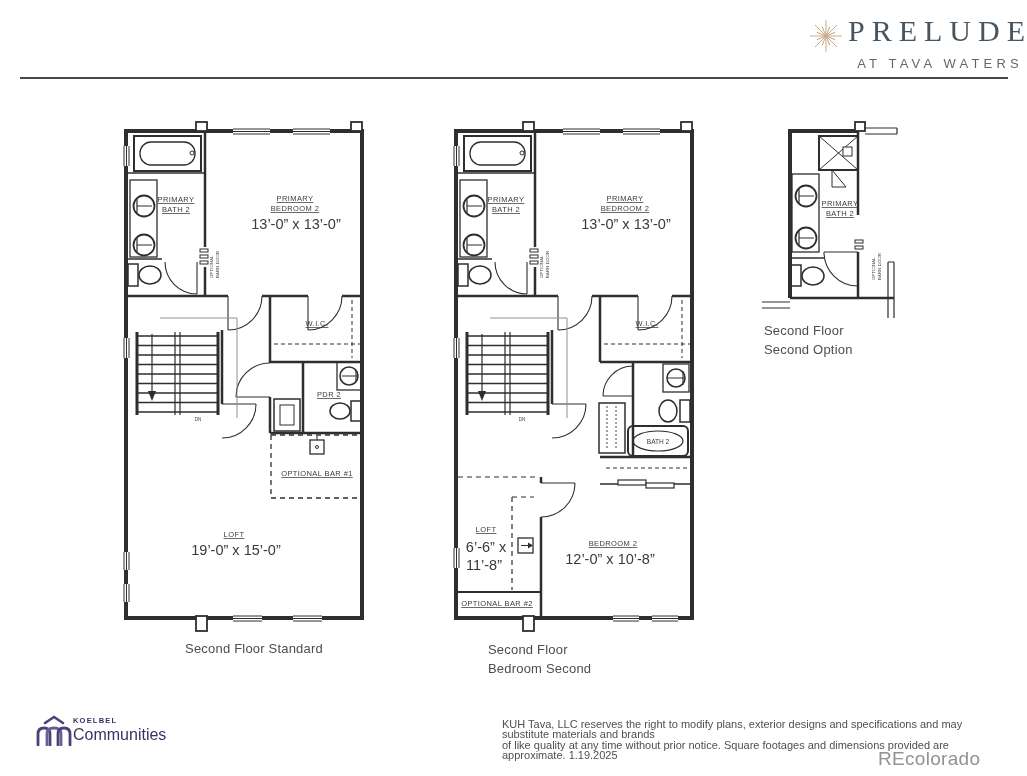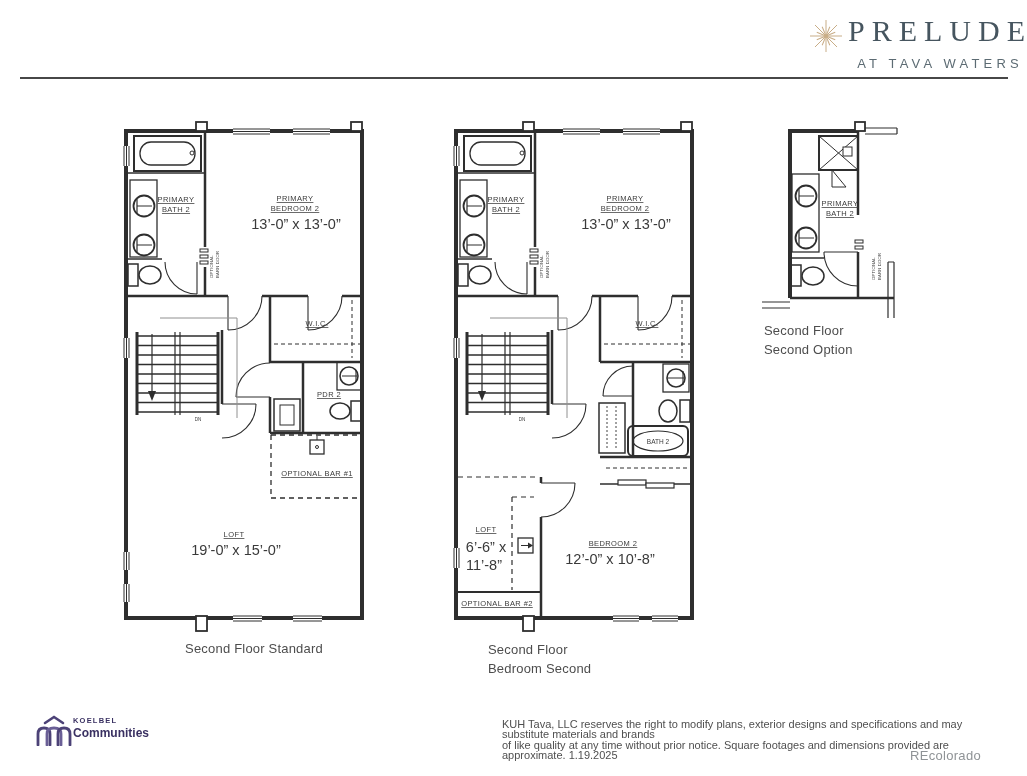--- a/index.html
+++ b/index.html
@@ -20,23 +20,23 @@
   .dim{font-size:14.5px}
   .dn{font-size:4.5px}
   .tiny{font-size:4.2px;letter-spacing:.2px}
   .caption{font-size:13px;color:#4d4d4d;letter-spacing:.2px;line-height:18.5px}
   .cap1{left:123px;top:640px;width:262px;text-align:center}
   .cap2{left:488px;top:641px}
   .cap3{left:764px;top:322px}
   .koelbel{left:35px;top:714px;display:flex;align-items:flex-start}
   .koelbel-txt{display:flex;flex-direction:column}
   .koelbel-top{font-size:7.5px;font-weight:bold;letter-spacing:1.2px;color:#3a3162;margin-top:2px}
-  .koelbel-bottom{font-size:12px;font-weight:bold;color:#3a3162;margin-top:1px}
+  .koelbel-bottom{font-size:16px;font-weight:normal;color:#3a3162;margin-top:1px}
   .disclaimer{left:502px;top:719px;width:505px;font-size:11px;line-height:10.3px;color:#4f4f4f}
-  .watermark{left:878px;top:748px;width:135px;text-align:center;font-size:13px;color:#8f9396;letter-spacing:.3px}
+  .watermark{left:878px;top:748px;width:135px;text-align:left;font-size:19px;color:#8f9396;letter-spacing:.3px}
 </style>
 </head>
 <body>
 
 <div id="page">
 
   <div class="abs divider"></div>
   <div class="abs brand">
     <svg width="40" height="44" viewBox="0 0 40 44">
       <g stroke="#c8ad87" stroke-width="1">

